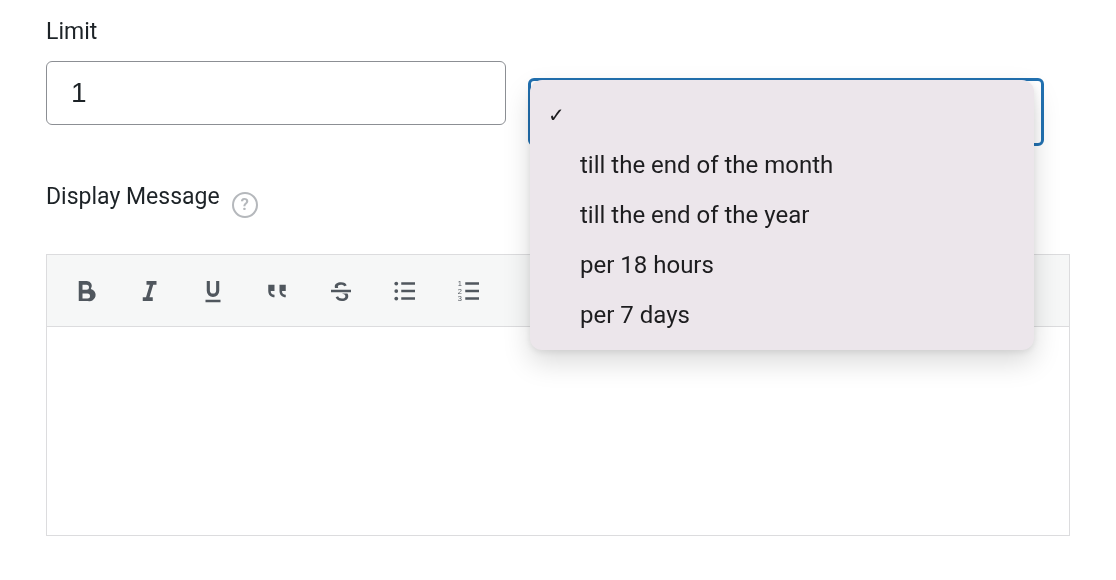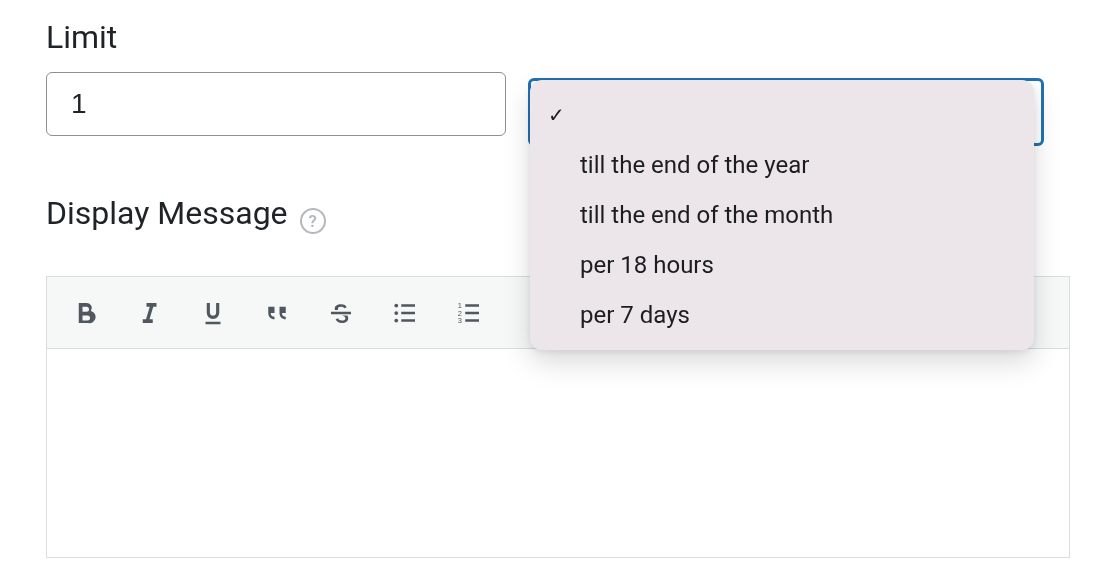--- a/index.html
+++ b/index.html
@@ -6,21 +6,21 @@
     body {
       font-family: -apple-system, BlinkMacSystemFont, "Segoe UI", Roboto, Helvetica, Arial, sans-serif;
       background: #fff;
       color: #1d2327;
       padding: 18px 46px;
       width: 1116px;
       height: 580px;
       position: relative;
     }
     .field-label {
-      font-size: 32px;
+      font-size: 23px;
       font-weight: 400;
       color: #1d2327;
       margin-bottom: 16px;
       display: block;
     }
     .row {
       display: flex;
       gap: 28px;
       align-items: flex-start;
     }
@@ -189,27 +189,27 @@
   </button>
 </div>
 <div class="editor-body" contenteditable="true" style=""></div>
 
 <div class="dropdown" id="period-dropdown">
     <div class="dropdown-item selected">
       <span class="check">✓</span>
     </div>
     <div class="dropdown-item">
       <span class="check">✓</span>
+      <span>till the end of the month</span>
+    </div>
+    <div class="dropdown-item">
+      <span class="check">✓</span>
       <span>till the end of the year</span>
     </div>
     <div class="dropdown-item">
       <span class="check">✓</span>
-      <span>till the end of the month</span>
-    </div>
-    <div class="dropdown-item">
-      <span class="check">✓</span>
       <span>per 18 hours</span>
     </div>
     <div class="dropdown-item">
       <span class="check">✓</span>
       <span>per 7 days</span>
     </div>
   </div>
 
 </body></html>

